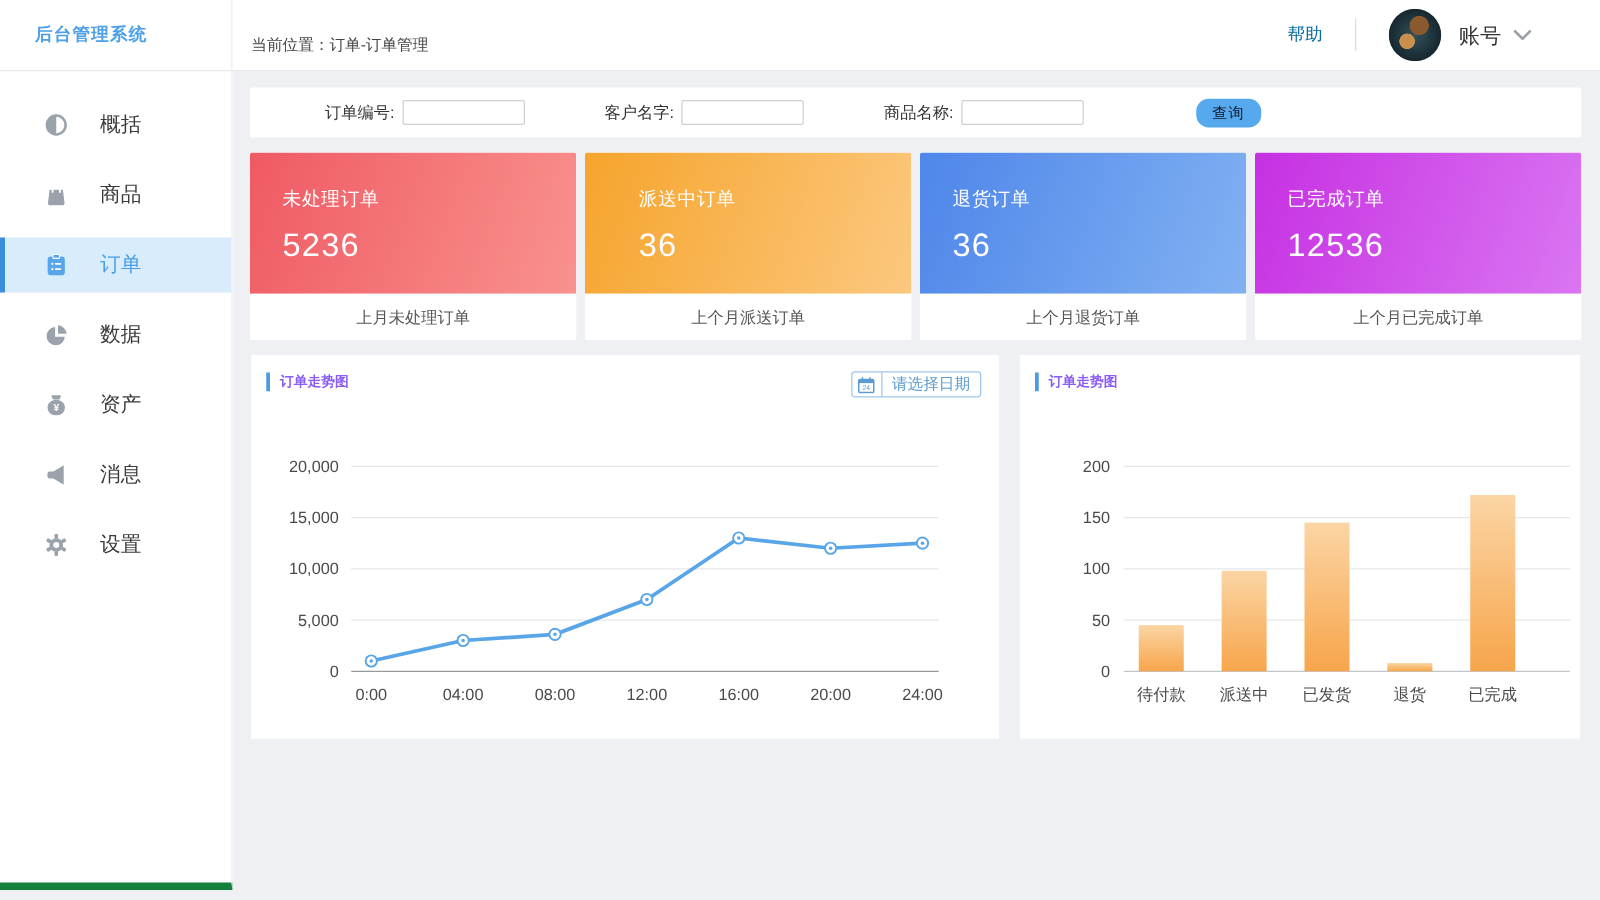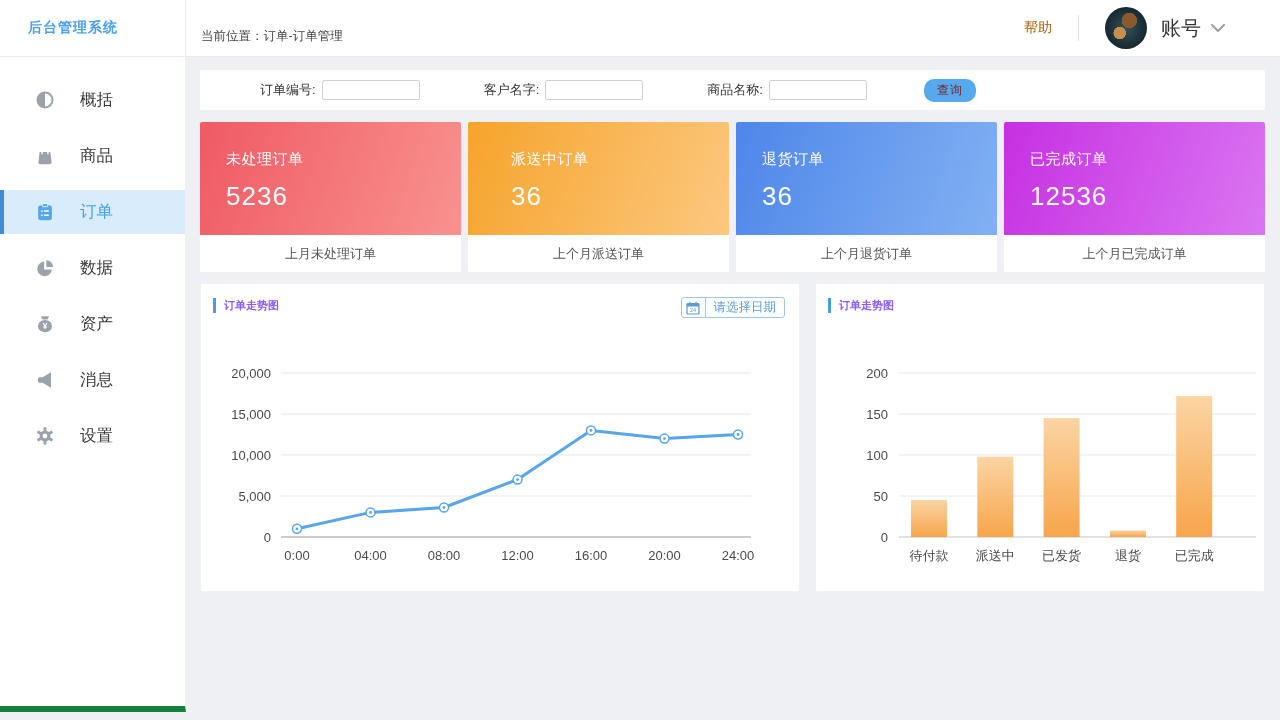--- a/index.html
+++ b/index.html
@@ -6,48 +6,48 @@
   html,body { width:1280px; height:720px; overflow:hidden; }
   body { background:#eef0f3; font-family:"Liberation Sans","DejaVu Sans",sans-serif; color:#333; }
 
   
   .header { position:absolute; top:0; left:0; width:1280px; height:57px; background:#fff;
             border-bottom:1px solid #e7eaee; display:flex; align-items:center; z-index:5; }
   .logo-box { width:186px; height:100%; display:flex; align-items:center; border-right:1px solid #ececec; }
   .logo { margin-left:28px; font-size:14px; font-weight:bold; color:#4da0e8; letter-spacing:1px; }
   .breadcrumb { margin-left:15px; font-size:12.5px; color:#444; position:relative; top:8px; }
   .header-right { margin-left:auto; display:flex; align-items:center; margin-right:55px; }
-  .help { font-size:14px; color:#a16207; margin-right:26px; cursor:pointer; }
+  .help { font-size:14px; color:#0369a1; margin-right:26px; cursor:pointer; }
   .hdr-divider { width:1px; height:26px; background:#ddd; margin-right:26px; }
   .avatar { width:42px; height:42px; border-radius:50%;
             background: radial-gradient(circle at 35% 62%, #c98f4e 0 16%, rgba(0,0,0,0) 17%),
                         radial-gradient(circle at 58% 32%, #8a5a2e 0 20%, rgba(0,0,0,0) 21%),
                         radial-gradient(circle at 50% 50%, #33525c, #17272f 70%, #0c161c); }
-  .account { font-size:20px; color:#333; margin-left:14px; }
+  .account { font-size:17px; color:#333; margin-left:14px; }
   .chev { margin-left:10px; display:flex; align-items:center; }
 
   
   .sidebar { position:absolute; top:57px; left:0; width:186px; height:655px; background:#fff;
              border-right:1px solid #efefef; border-bottom:6px solid #15803d; padding-top:21px; }
   .side-item { height:44px; margin-bottom:12px; display:flex; align-items:center; cursor:pointer; position:relative; }
   .side-item .sicon { margin-left:34px; width:22px; height:22px; display:flex; align-items:center; justify-content:center; }
   .side-item .slabel { margin-left:24px; font-size:16.5px; color:#3a3a3a; font-weight:500; }
   .side-item.active { background:#d9ecfb; }
   .side-item.active::before { content:""; position:absolute; left:0; top:0; width:4px; height:100%; background:#3e8ddd; }
   .side-item.active .slabel { color:#49a0e8; }
 
   
   .content { position:absolute; left:200px; top:70px; width:1065px; }
 
   .filter-bar { background:#fff; height:40px; border-radius:2px; display:flex; align-items:center; }
   .fgroup { display:flex; align-items:center; }
   .fgroup .flabel { font-size:13px; color:#333; margin-right:6px; }
   .fgroup input { width:98px; height:20px; border:1px solid #d0d0d0; border-radius:2px; outline:none; padding:0 4px; font-size:12px; }
   .g1 { margin-left:60px; } .g2 { margin-left:64px; } .g3 { margin-left:64px; }
-  .search-btn { margin-left:57px; background:#55a9ec; color:#7f1d1d; border:none; border-radius:10px;
+  .search-btn { margin-left:90px; background:#55a9ec; color:#0f172a; border:none; border-radius:10px;
                 font-size:12px; padding:3px 13px; cursor:pointer; letter-spacing:1px; }
 
   .cards { margin-top:12px; display:grid; grid-template-columns:repeat(4,1fr); gap:7px; }
   .stat-card { background:#fff; border-radius:2px; overflow:hidden; }
   .card-top { height:113px; padding:28px 26px 0; color:#fff; }
   .card-title { font-size:15px; font-weight:500; letter-spacing:.5px; }
   .card-value { font-size:26px; margin-top:12px; font-weight:500; letter-spacing:1px; }
   .card-footer { height:37px; background:#fff; display:flex; align-items:center; justify-content:center;
                  font-size:13px; color:#555; }
 

